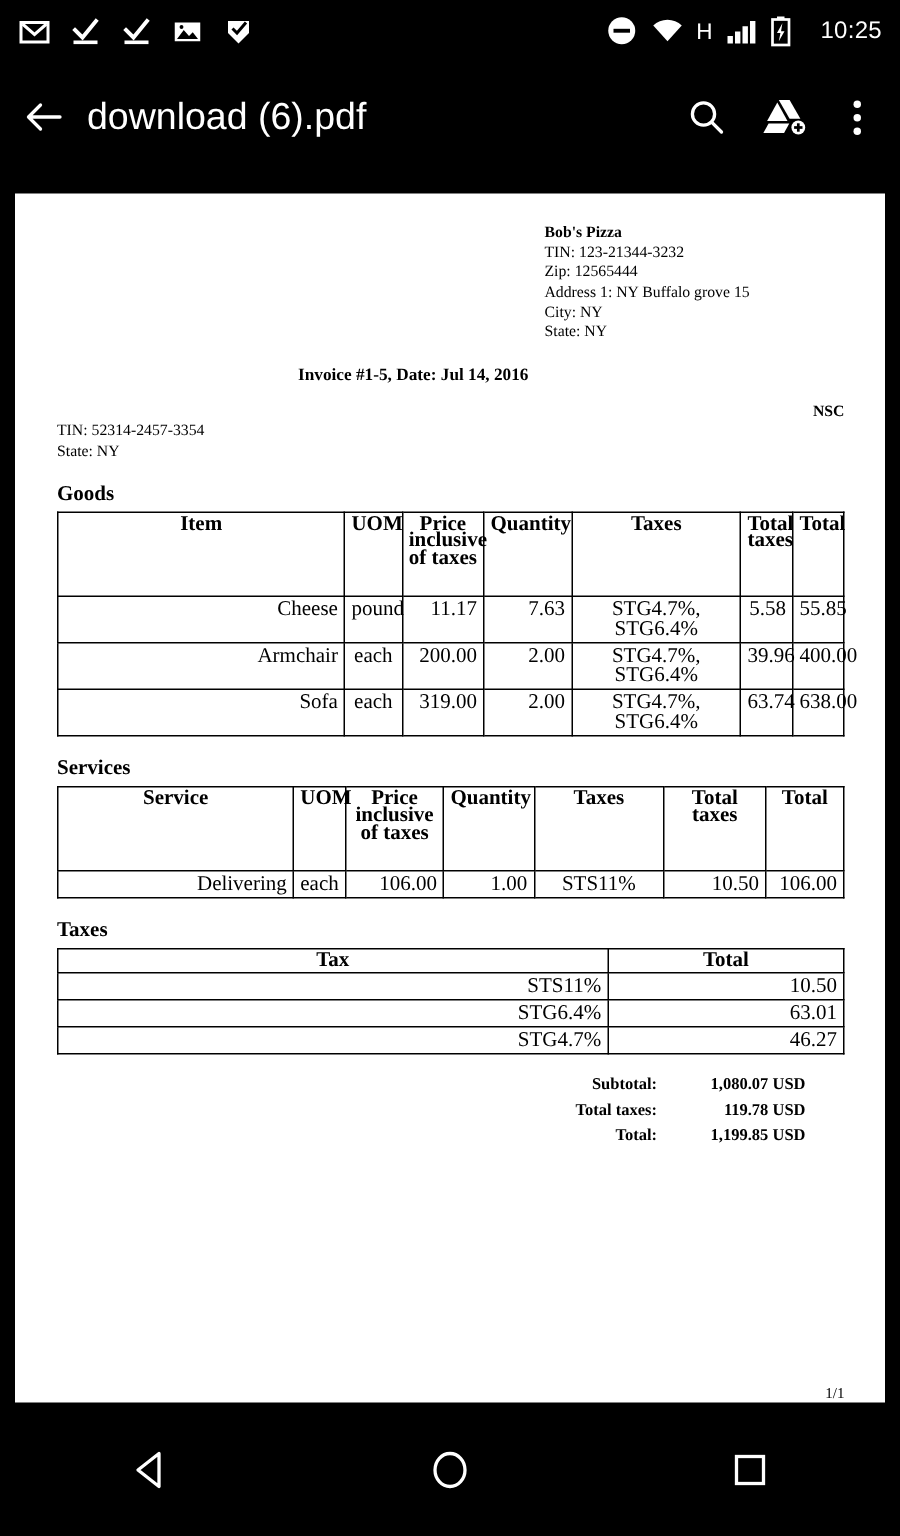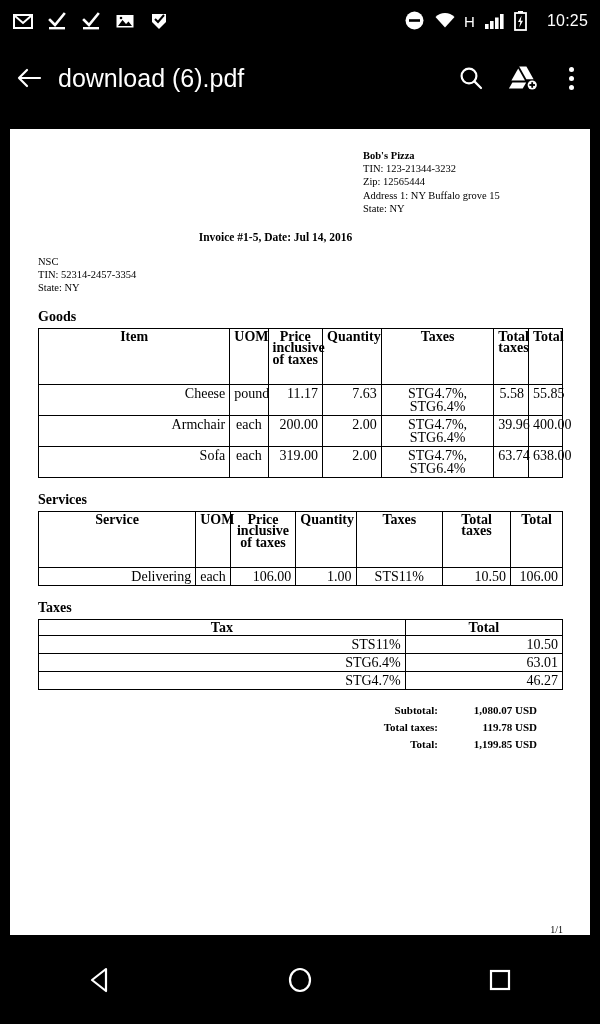--- a/index.html
+++ b/index.html
@@ -55,21 +55,21 @@
     text-align: left;
   }
   .vendor .vname { font-weight: bold; font-size: 10.5px; }
 
   .invoice-line {
     text-align: center; font-weight: bold; font-size: 11.5px;
     margin-top: 16px; margin-right: 50px;
   }
 
   .buyer { margin-top: 12px; font-size: 10.5px; line-height: 13.2px; }
-  .buyer .bname { font-weight: normal; }
+  .buyer .bname { font-weight: bold; text-align: right; }
 
   .sec-title {
     text-align: left; font-weight: bold; font-size: 14px;
     margin-top: 14px; margin-bottom: 3px;
   }
 
   table.inv {
     width: 100%; border-collapse: collapse; font-size: 14px;
     table-layout: fixed;
   }
@@ -233,20 +233,21 @@
   </div>
 
   <div class="page">
     <div class="page-inner">
 
       <div class="vendor">
         <div class="vname">Bob's Pizza</div>
         <div>TIN: 123-21344-3232</div>
         <div>Zip: 12565444</div>
         <div>Address 1: NY Buffalo grove 15</div>
+        <div>City: NY</div>
         <div>State: NY</div>
       </div>
 
       <div class="invoice-line">Invoice #1-5, Date:  Jul 14, 2016</div>
 
       <div class="buyer">
         <div class="bname">NSC</div>
         <div>TIN: 52314-2457-3354</div>
         <div>State: NY</div>
       </div>

